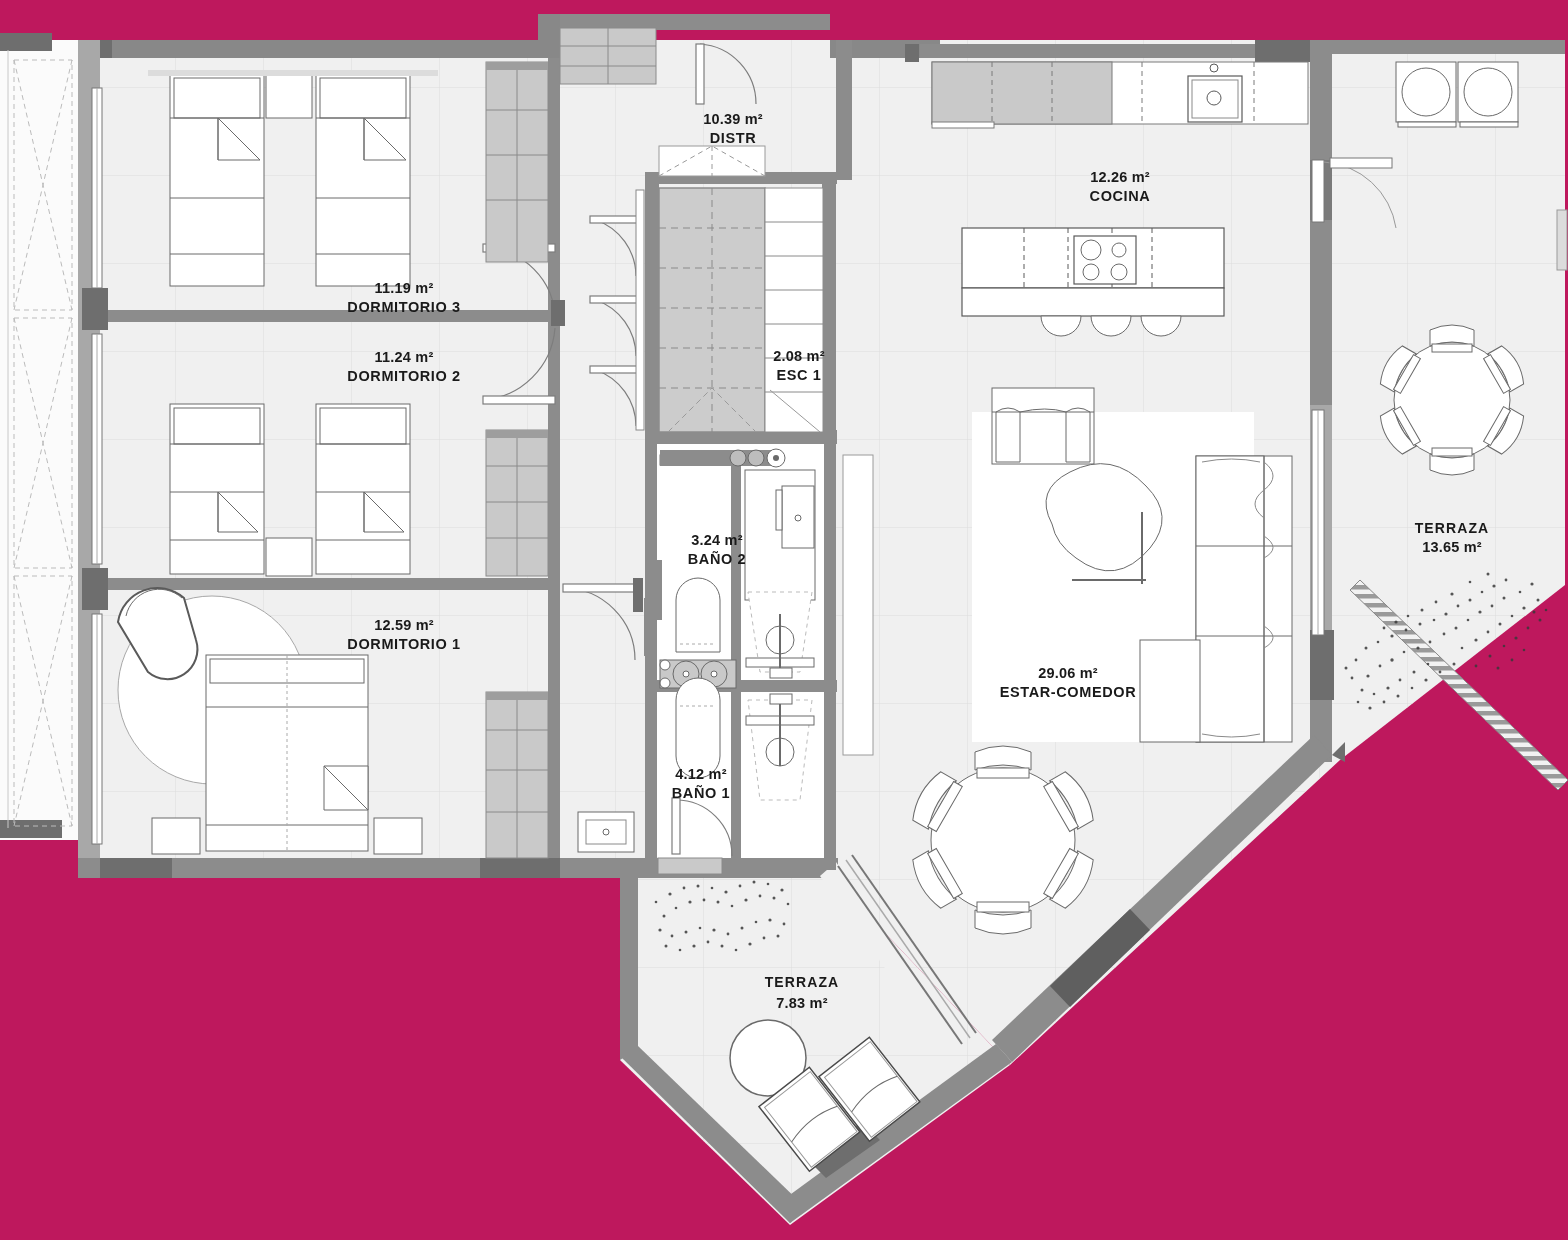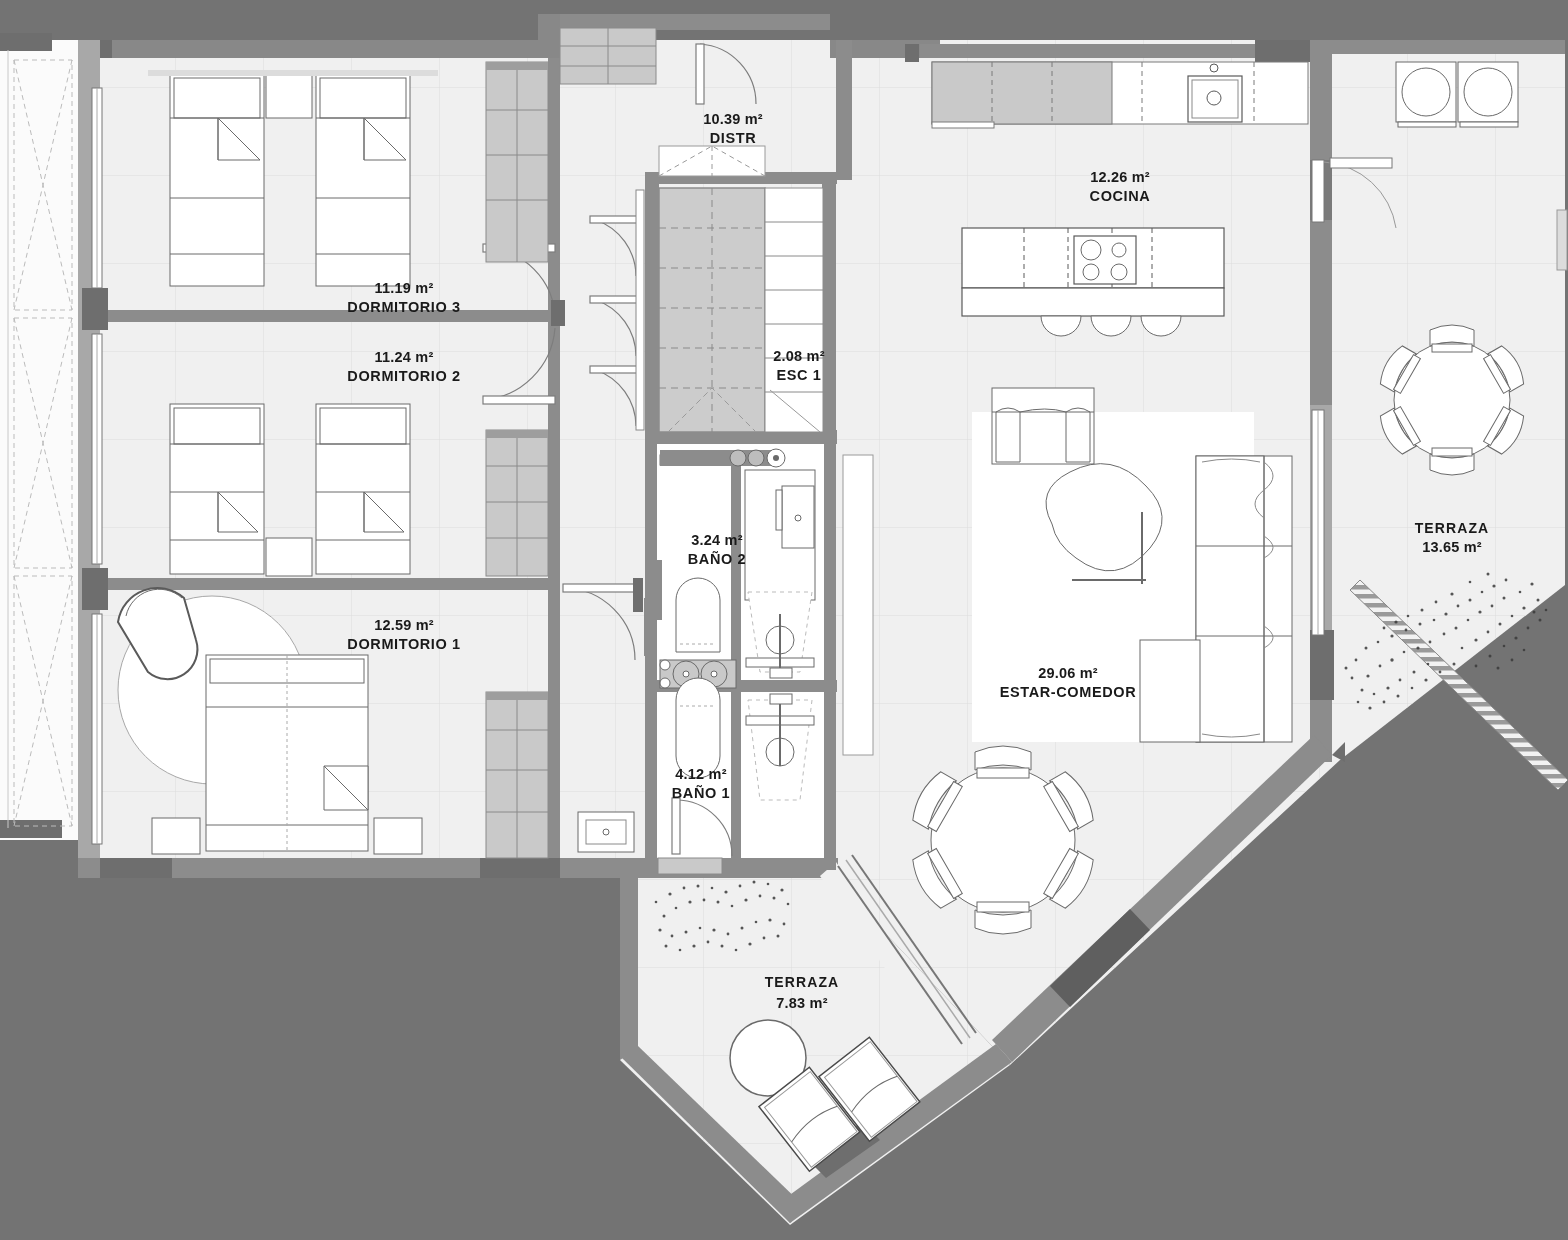--- a/index.html
+++ b/index.html
@@ -1,19 +1,19 @@
 <!DOCTYPE html>
 <html><head>
 <meta charset="utf-8">
 <title>Floor Plan</title>
 <style>
   html,body{margin:0;padding:0;background:#ffffff;}
   body{width:1568px;height:1240px;overflow:hidden;
        font-family:"Liberation Sans","DejaVu Sans",sans-serif;}
-  #plan{position:relative;width:1568px;height:1240px;background:#737373;}
+  #plan{position:relative;width:1568px;height:1240px;background:#be185d;}
   svg{display:block;}
   .lbl{font-family:"Liberation Sans","DejaVu Sans",sans-serif;
        font-weight:bold;text-anchor:middle;fill:#1a1a1a;}
   .lbl-area{font-size:14.5px;letter-spacing:.2px;}
   .lbl-name{font-size:14.5px;letter-spacing:.6px;}
   .terr-name{font-size:14px;letter-spacing:1.1px;}
 </style>
 </head>
 <body>
 

